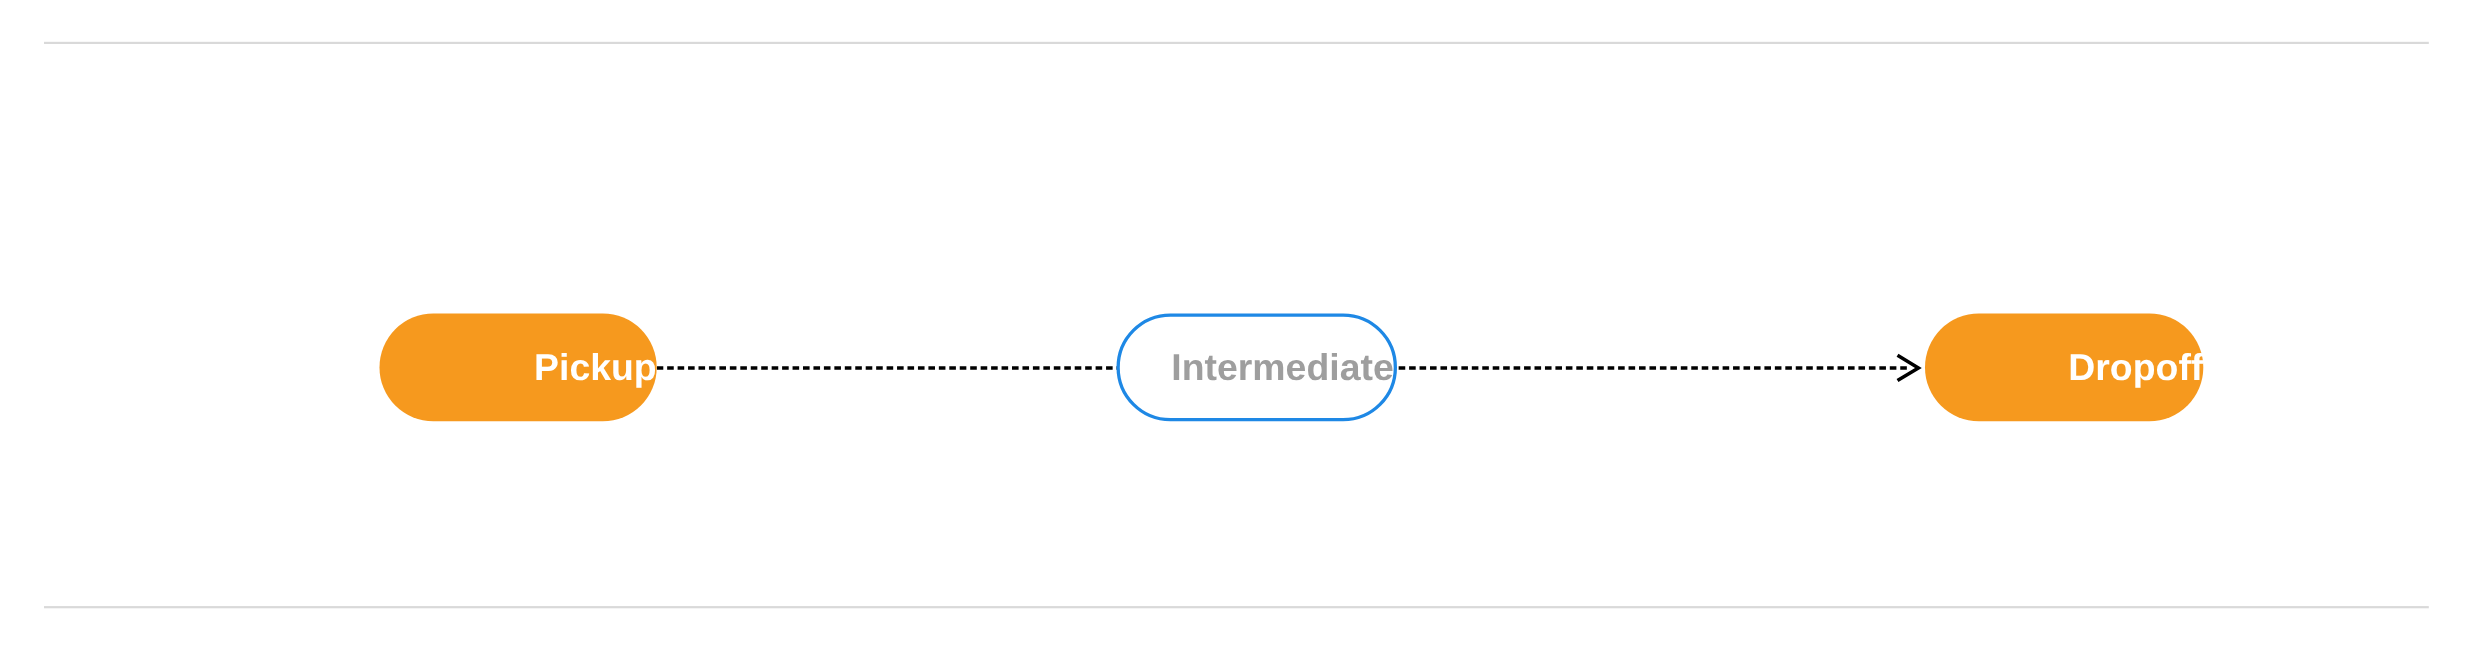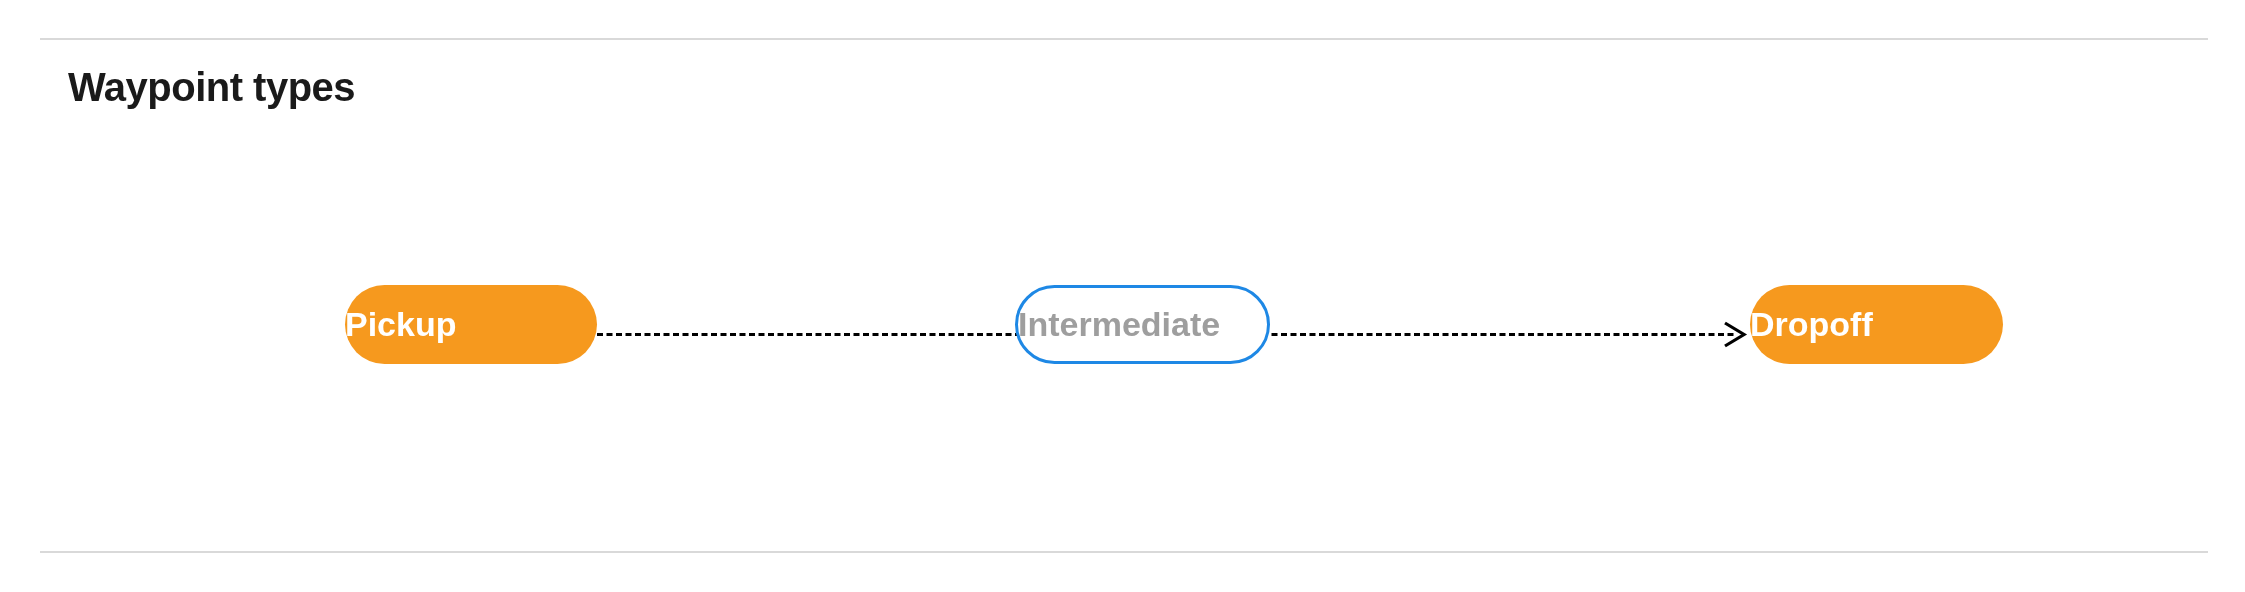--- a/index.html
+++ b/index.html
@@ -71,25 +71,25 @@
   .connector .arrow-head {
     stroke: var(--connector);
     stroke-width: 3.2;
     fill: none;
     stroke-linejoin: miter;
   }
 
   .pill {
     position: absolute;
     top: 285px;
-    height: 79px;
+    height: 98px;
     border-radius: 49px;
     display: flex;
     align-items: center;
-    justify-content: flex-start;
+    justify-content: flex-end;
     z-index: 2;
     font-size: 34px;
     font-weight: 700;
     white-space: nowrap;
   }
   .pill.filled {
     background: var(--accent-orange);
     color: var(--terminal-text);
   }
   .pill.outlined {
@@ -101,21 +101,20 @@
   .pill.intermediate { left: 1015px; width: 255px; }
   .pill.dropoff { left: 1750px; width: 253px; }
 </style>
 </head>
 <body>
 
 <div class="page">
 
   <div class="divider top"></div>
 
-  <h2 class="heading">Waypoint types</h2>
 
 
   <svg class="connector" viewBox="0 0 1153 41" xmlns="http://www.w3.org/2000/svg" aria-hidden="true">
     <line class="dash-line" x1="0" y1="20.5" x2="1138" y2="20.5" stroke-dasharray="6 3.5"></line>
     <path class="arrow-head" d="M 1128 9 L 1147 20.5 L 1128 32"></path>
   </svg>
 
   <div class="pill filled pickup">
     <span>Pickup</span>
   </div>

